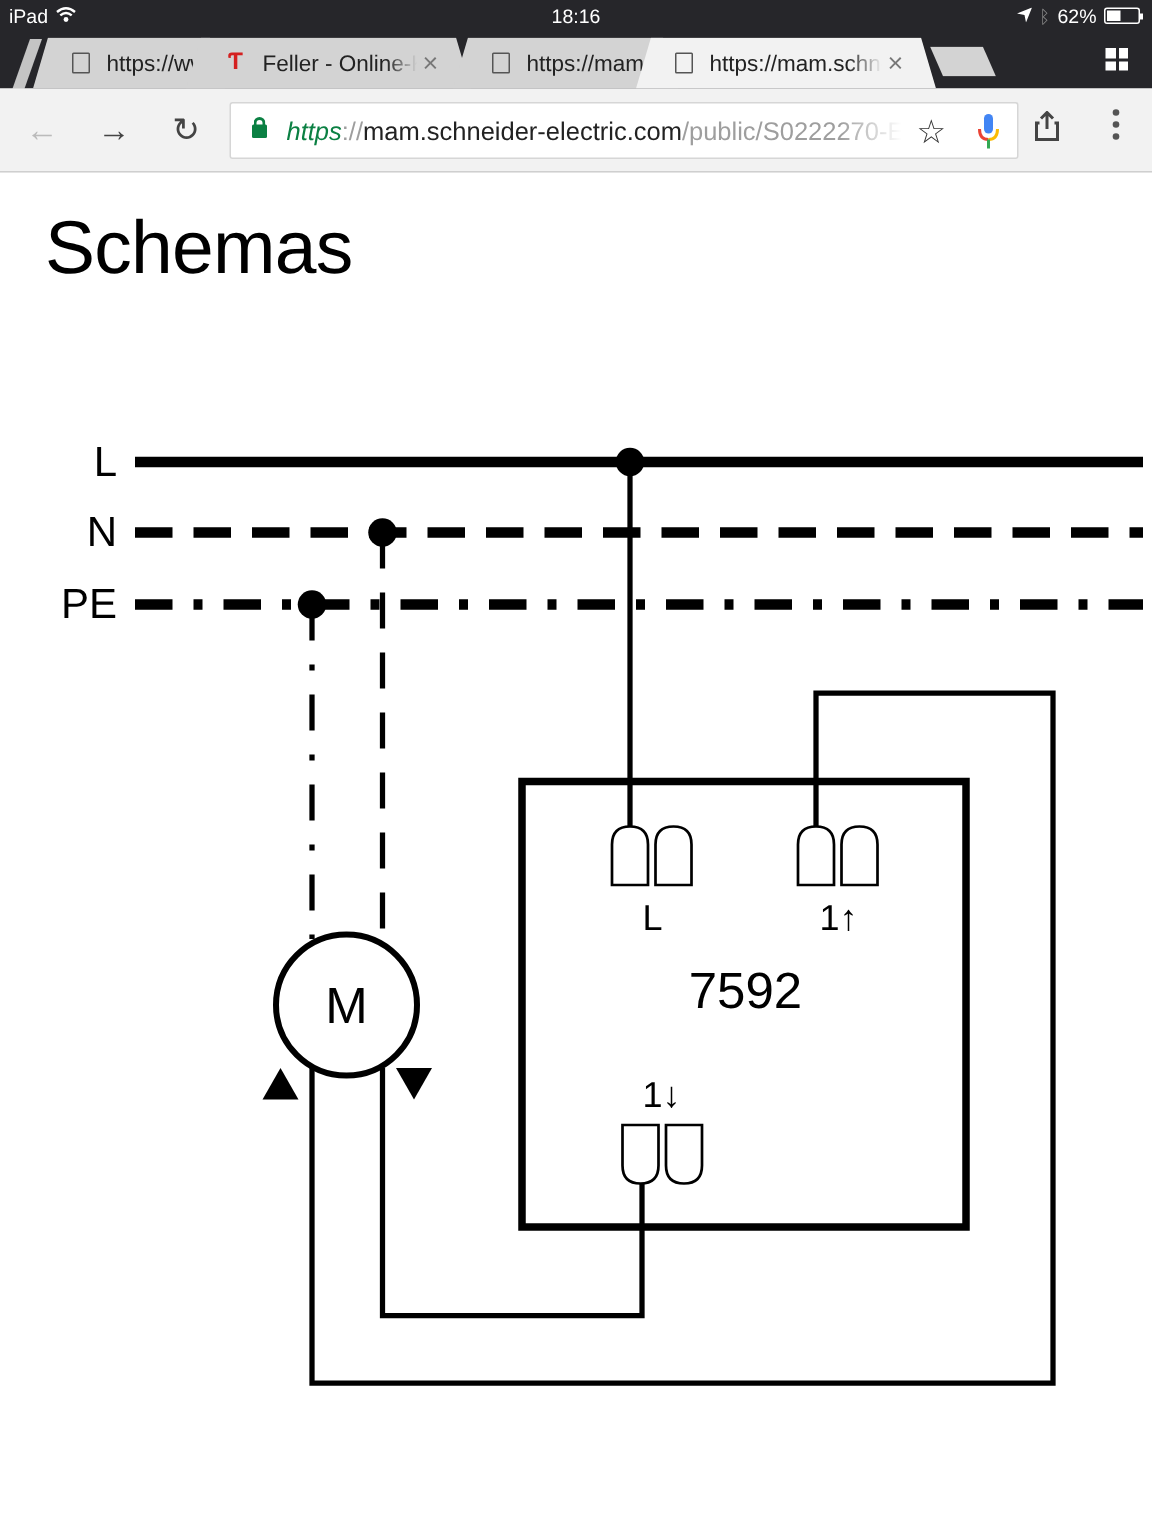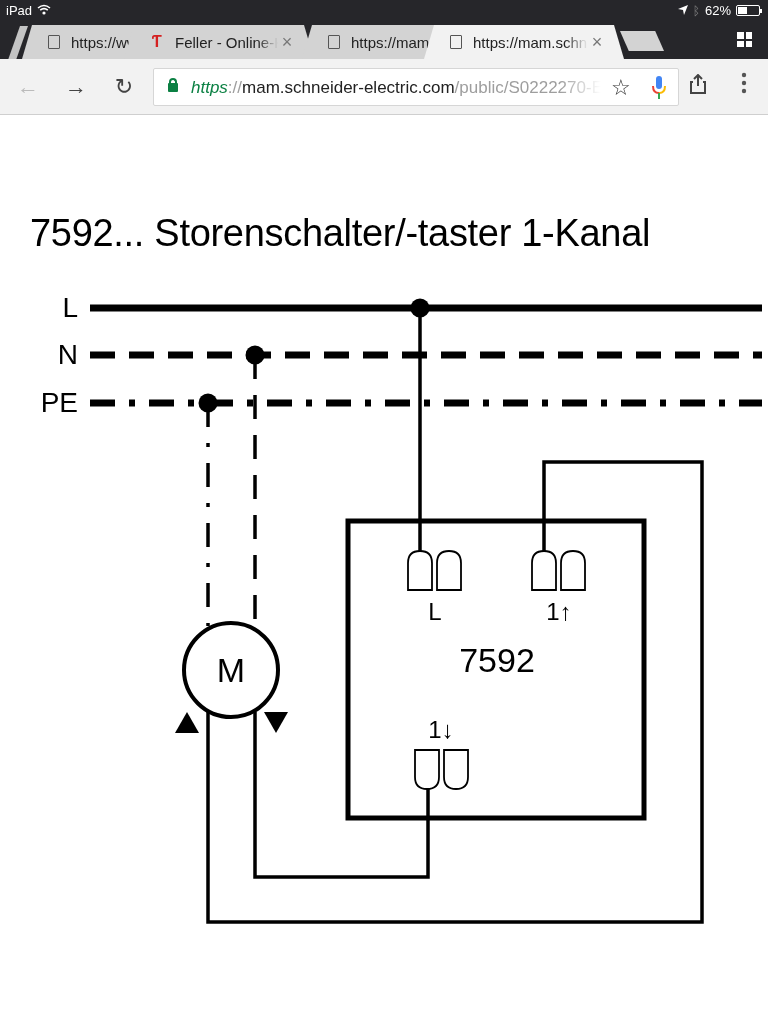--- a/index.html
+++ b/index.html
@@ -50,20 +50,21 @@
   <div class="left">
     <span>iPad</span>
     <span>
       <svg width="14" height="11" viewBox="0 0 14 11">
           <path d="M1 4 Q7 -1 13 4" stroke="#fff" stroke-width="1.6" fill="none"></path>
           <path d="M3.2 6.2 Q7 3 10.8 6.2" stroke="#fff" stroke-width="1.6" fill="none"></path>
           <circle cx="7" cy="9" r="1.6" fill="#fff"></circle>
         </svg>
     </span>
   </div>
+  <div class="center">18:16</div>
   <div class="right">
     <span>
       <svg width="10" height="10" viewBox="0 0 10 10">
           <path d="M10 0 L0 4 L5 5 L6 10 Z" fill="#fff"></path>
         </svg>
     </span>
     <span style="color:#888;font-size:12px;">ᛒ</span>
     <span>62%</span>
     <div class="battery">
         <div class="fill" id="battery-fill" style="width: calc(49% - 2px);"></div>
@@ -128,21 +129,21 @@
   <span class="menu-dots">
     <svg width="6" height="22" viewBox="0 0 6 22">
         <circle cx="3" cy="3" r="2.2" fill="#555"></circle>
         <circle cx="3" cy="11" r="2.2" fill="#555"></circle>
         <circle cx="3" cy="19" r="2.2" fill="#555"></circle>
       </svg>
   </span>
 </div>
 
 <div class="content">
-  <h2 class="schema-title">7592... Storenschalter/-taster 1-Kanal</h2>
+  <h1 class="page-title">Schemas</h1>
 
   <svg class="diagram" width="768" height="908" viewBox="0 116 768 908">
 
     <text x="78" y="317" font-size="28" text-anchor="end">L</text>
     <text x="78" y="364" font-size="28" text-anchor="end">N</text>
     <text x="78" y="412" font-size="28" text-anchor="end">PE</text>
 
     <line x1="90" y1="308" x2="762" y2="308" stroke="#000" stroke-width="7"></line>
     <line x1="90" y1="355" x2="762" y2="355" stroke="#000" stroke-width="7" stroke-dasharray="25,14"></line>
     <line x1="90" y1="403" x2="762" y2="403" stroke="#000" stroke-width="7" stroke-dasharray="25,14,6,14"></line>

